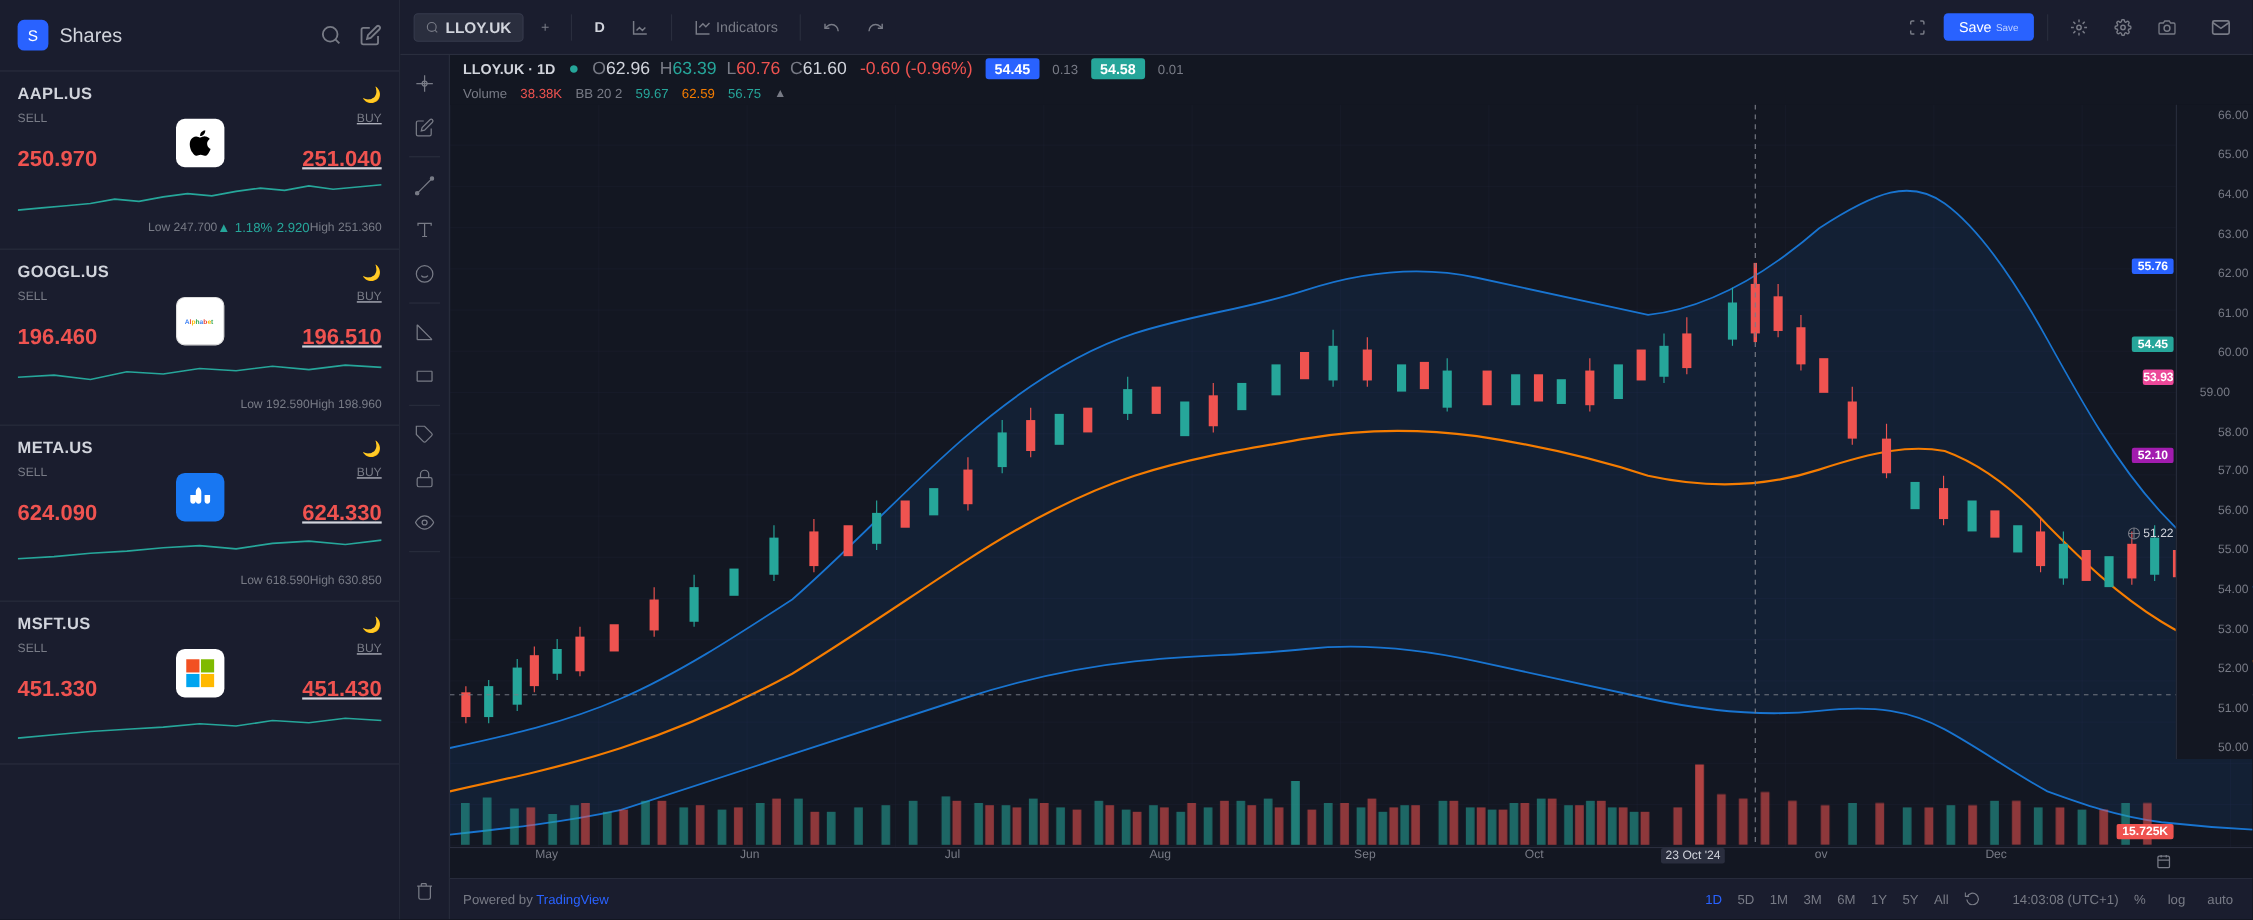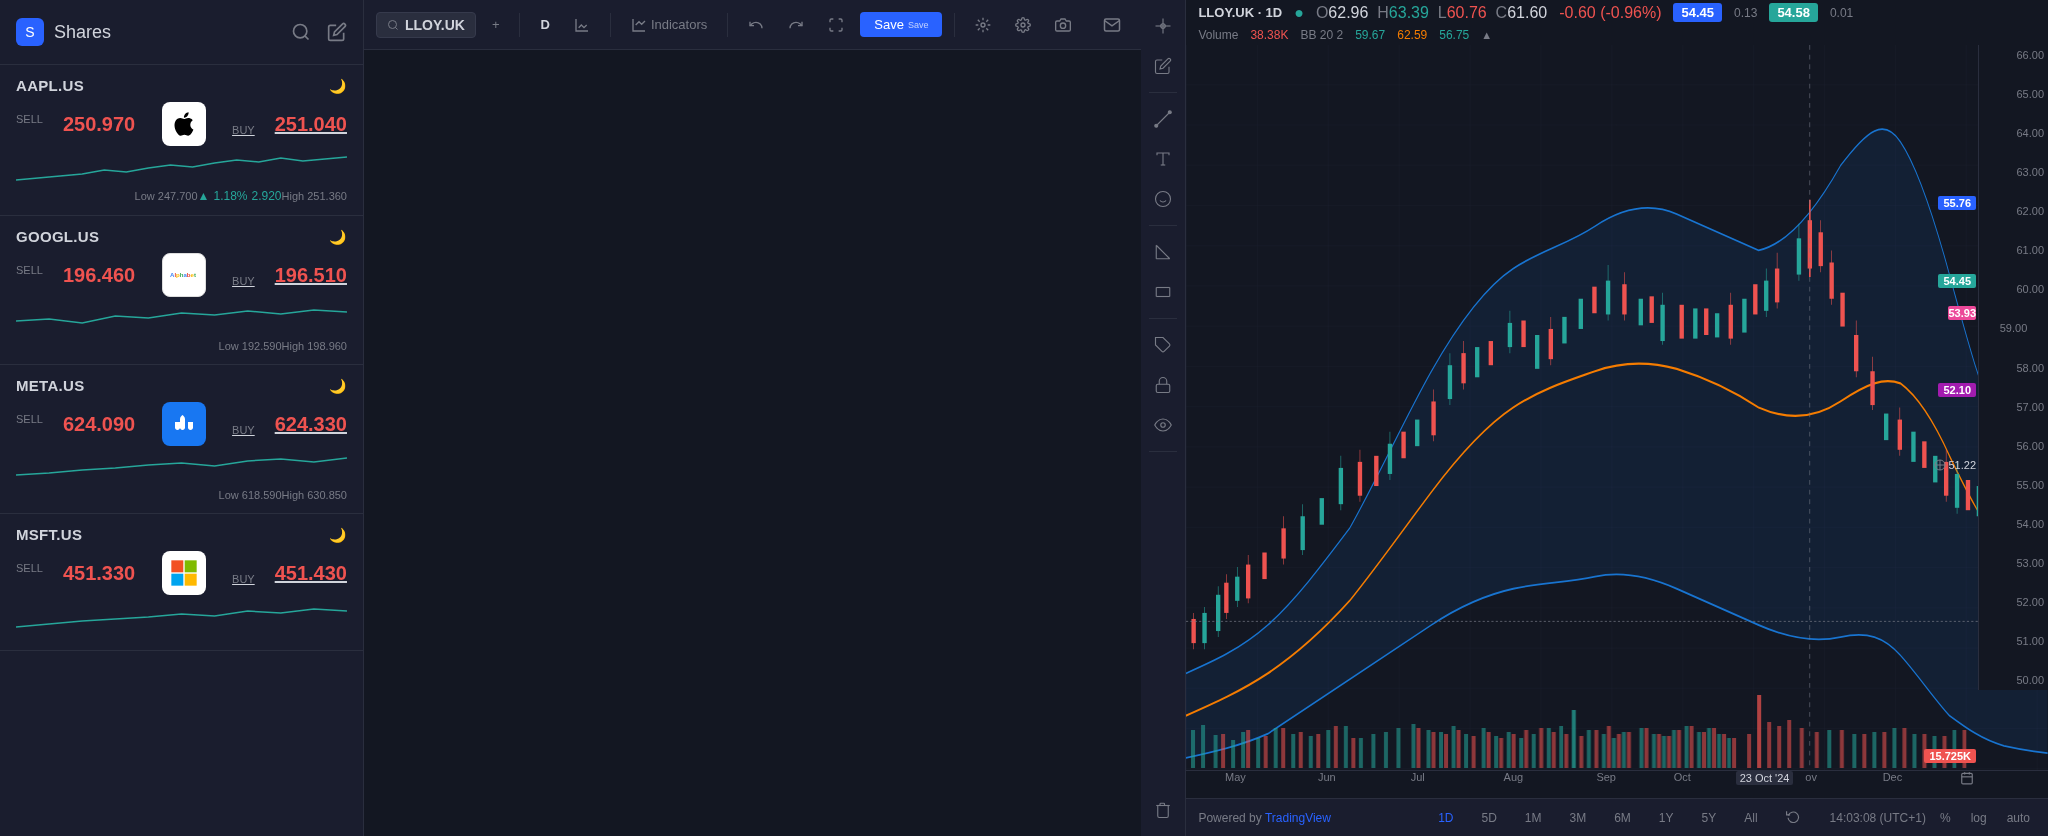--- a/index.html
+++ b/index.html
@@ -105,22 +105,22 @@
       justify-content: center;
       overflow: hidden;
     }
     .stock-prices-container {
       display: flex;
       align-items: center;
       justify-content: space-between;
     }
     .sell-side, .buy-side {
       display: flex;
+      flex-direction: column;
       gap: 20px;
-      text-align: center;
     }
     .buy-side { align-items: flex-end; text-decoration: underline; }
     .stock-low-high {
       display: flex;
       align-items: center;
       justify-content: flex-end;
       font-size: 11px;
       color: #787b86;
       margin-top: 2px;
       margin-left: 28px;
@@ -140,21 +140,21 @@
     }
     .sparkline-container svg {
       width: 100%;
       height: 100%;
     }
 
     
     .main-area {
       flex: 1;
       display: flex;
-      flex-direction: row;
+      flex-direction: column;
       height: 836px;
     }
 
     
     .top-toolbar {
       height: 50px;
       background: #1a1d2e;
       border-bottom: 1px solid #2a2e3e;
       display: flex;
       align-items: center;
@@ -278,21 +278,21 @@
       color: #787b86;
       font-size: 12px;
     }
     .powered-by a {
       color: #2962ff;
       text-decoration: none;
     }
     .timeframe-btns {
       margin-left: auto;
       display: flex;
-      gap: 16px;
+      gap: 2px;
       justify-content: center;
     }
     .tf-btn {
       background: none;
       border: none;
       color: #787b86;
       cursor: pointer;
       font-size: 12px;
       padding: 2px 6px;
       border-radius: 3px;
@@ -321,21 +321,21 @@
       flex: 1;
       position: relative;
       overflow: hidden;
     }
 
     
     .x-axis {
       height: 28px;
       background: #131722;
       display: flex;
-      align-items: flex-start;
+      align-items: center;
       position: relative;
       border-top: 1px solid #2a2e3e;
       font-size: 11px;
       color: #787b86;
     }
 
     .chart-info-section {
       display: flex;
       flex-direction: column;
     }

